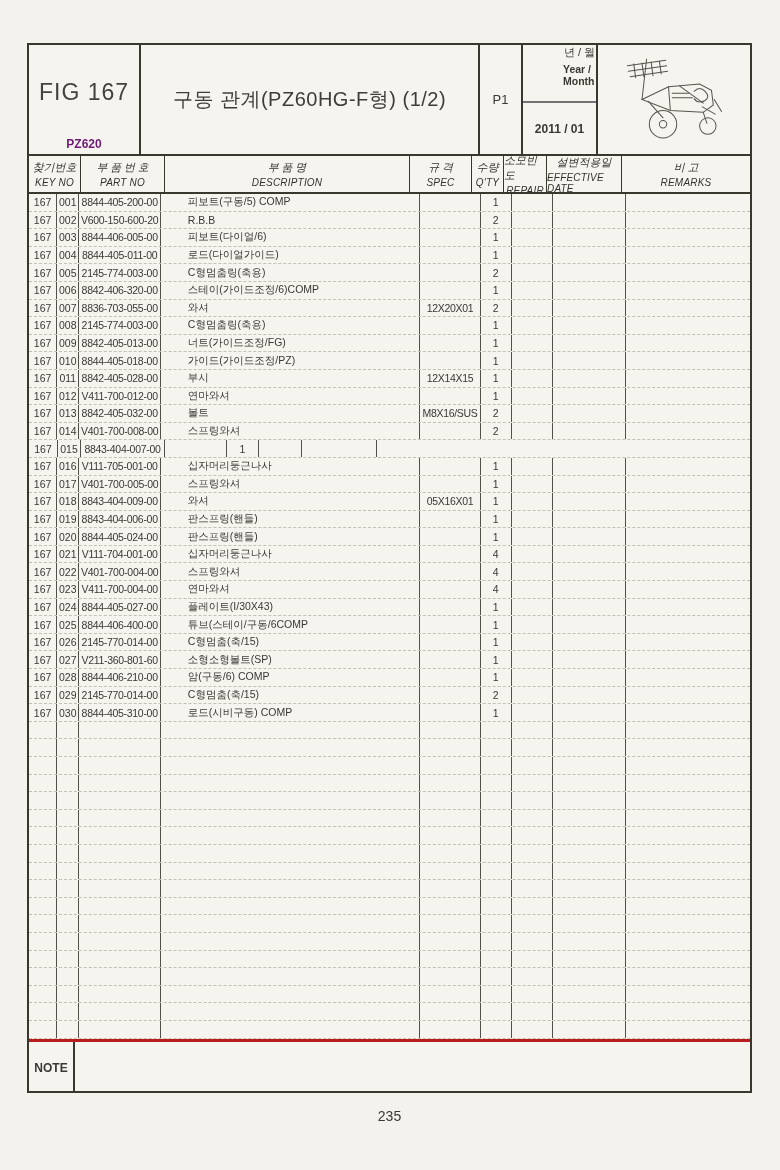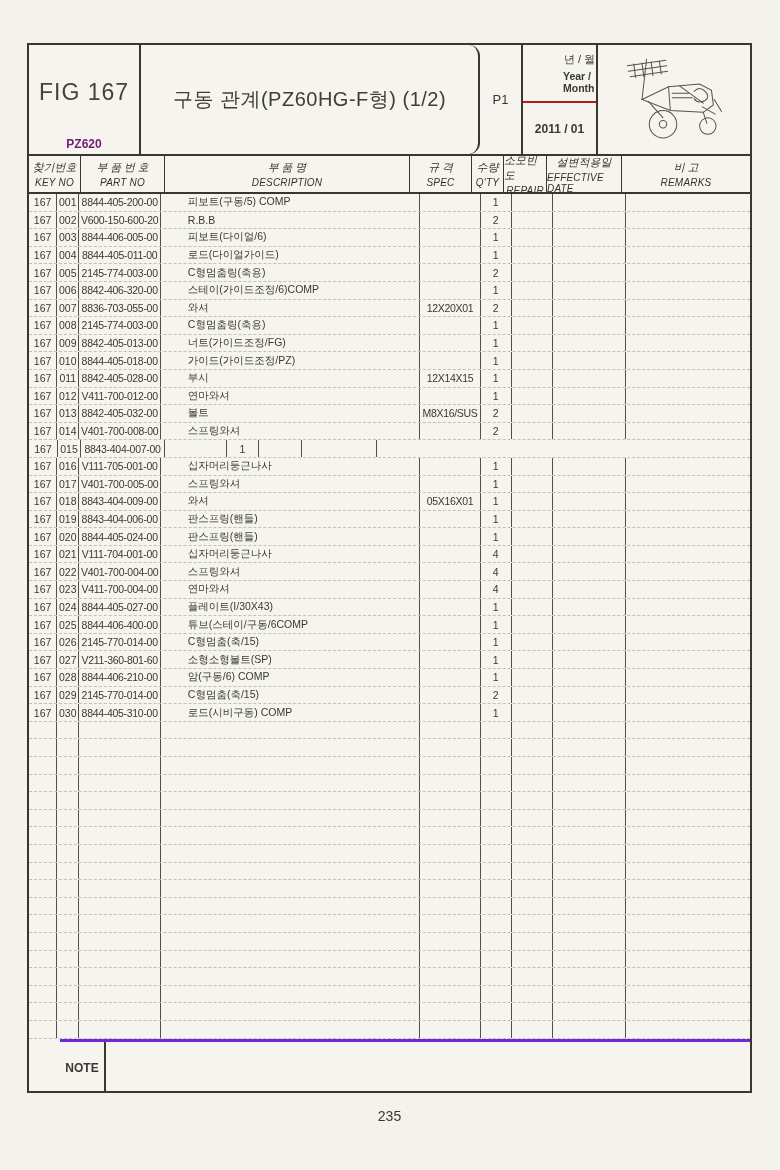--- a/index.html
+++ b/index.html
@@ -18,25 +18,25 @@
     background:#f5f4ee;
   }
   
   .head { height:111px; border-bottom:2px solid #3a372f; display:flex; }
   .h-cell { border-right:2px solid #3a372f; position:relative; }
   .h-fig { width:112px; display:flex; align-items:center; justify-content:center; }
   .fig-label { font-size:23px; letter-spacing:1px; color:#44423c; margin-bottom:14px; }
   .model-code { position:absolute; bottom:3px; left:0; right:0; text-align:center;
                 font-size:12px; font-weight:bold; color:#701a75; }
   .h-title { width:339px; display:flex; align-items:center; justify-content:center;
-             font-size:20px; letter-spacing:0.5px; color:#3f3d37;border-radius:11px; }
+             font-size:20px; letter-spacing:0.5px; color:#3f3d37; }
   .h-p1 { width:43px; display:flex; align-items:center; justify-content:center; font-size:13px; }
   .h-ym { width:75px; display:flex; flex-direction:column; }
-  .ym-top { height:58px; border-bottom:2px solid #b91c1c; display:flex; flex-direction:column;
-            align-items:center; justify-content:center; gap:3px;padding-left:40px; }
+  .ym-top { height:58px; border-bottom:2px solid #737373; display:flex; flex-direction:column;
+            align-items:center; justify-content:flex-start; gap:3px;padding-left:40px; }
   .ym-ko { font-size:11px; }
   .ym-en { font-size:10.5px; font-weight:bold; }
   .ym-val { flex:1; display:flex; align-items:center; justify-content:center;
             font-size:12px; font-weight:bold; }
   .h-img { flex:1; border-right:none; display:flex; align-items:center; justify-content:center; }
   .h-img svg { width:118px; height:96px; }
   
   .cols { height:38px; border-bottom:2px solid #3a372f; display:flex; }
   .ch { border-right:1px solid #3a372f; display:flex; flex-direction:column;
         align-items:center; justify-content:center; gap:2px; }
@@ -51,21 +51,21 @@
          border-bottom:1px dashed #c3c0b4; }
   .c { border-right:1px solid #53504a; font-size:10.5px; display:flex; align-items:center;
        justify-content:center; overflow:hidden; white-space:nowrap; color:#3a3833; }
   .c:last-child { border-right:none; }
   .c-fig{width:29px}.c-key{width:23px}
   .c-part{width:84px; letter-spacing:-0.3px;}
   .c-desc{width:245px; justify-content:flex-start; padding-left:5px;margin-left:22px;}
   .c-spec{width:62px; letter-spacing:-0.3px;}
   .c-qty{width:32px}.c-repair{width:43px}.c-eff{width:75px}.c-rem{width:128px}
   
-  .note { height:54px; border-top:3px solid #6d28d9; display:flex;margin-left:31px; }
+  .note { height:54px; border-top:3px solid #b91c1c; display:flex; }
   .note-label { width:46px; border-right:2px solid #3a372f; display:flex;
                 align-items:center; justify-content:center;
                 font-size:12px; font-weight:bold; }
   .note-body { flex:1; }
   
   .page-no { position:absolute; left:27px; width:725px; top:1108px; text-align:center;
              font-size:14px; color:#3a3833; }
 </style>
 </head>
 <body>

